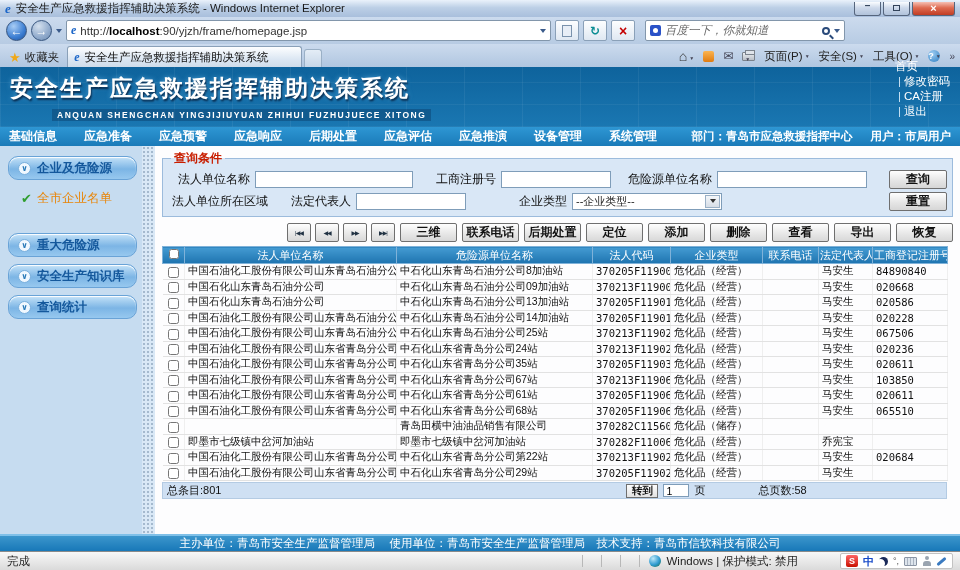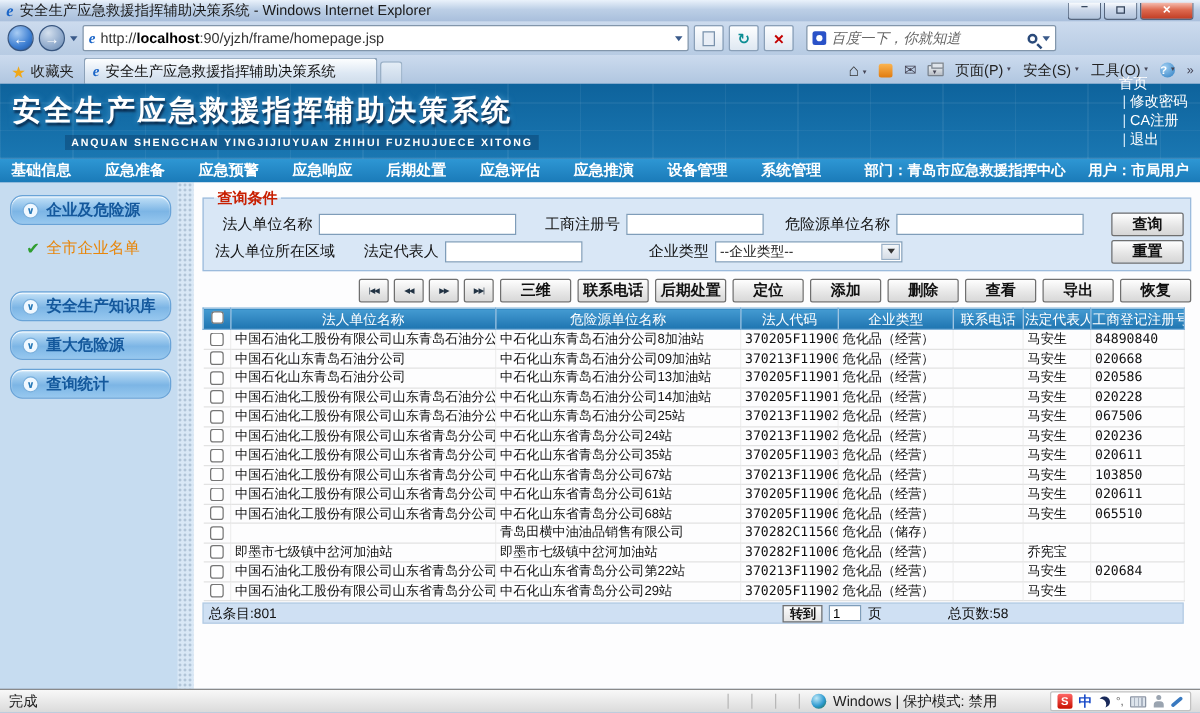--- a/index.html
+++ b/index.html
@@ -260,26 +260,26 @@
           <span>企业及危险源</span>
         </div>
         <div class="side-active">
           <span class="check"></span>
           <span>全市企业名单</span>
         </div>
         <div class="side-gap"></div>
         <div>
           <div class="side-btn">
             <span class="chev-circle"></span>
-            <span>安全生产知识库</span>
+            <span>重大危险源</span>
           </div>
 
           <div class="side-btn">
             <span class="chev-circle"></span>
-            <span>重大危险源</span>
+            <span>安全生产知识库</span>
           </div>
 
           <div class="side-btn">
             <span class="chev-circle"></span>
             <span>查询统计</span>
           </div>
         </div>
       </div>
 
       <div class="splitter"></div>
@@ -515,20 +515,23 @@
           <span>总条目:801</span>
           <div class="goto-btn">转到</div>
           <input class="page-input" value="1" style="">
           <span>页</span>
           <span class="total-pages">总页数:58</span>
         </div>
 
       </div>
     </div>
 
+    <div class="footer">
+      <span>主办单位：青岛市安全生产监督管理局　 使用单位：青岛市安全生产监督管理局　技术支持：青岛市信软科技有限公司</span>
+    </div>
   </div>
 
   <div class="statusbar">
     <span>完成</span>
     <span class="status-spacer"></span>
     <span class="ssep"></span>
     <span class="ssep"></span>
     <span class="ssep"></span>
     <span class="ssep"></span>
     <span class="globe"></span>

